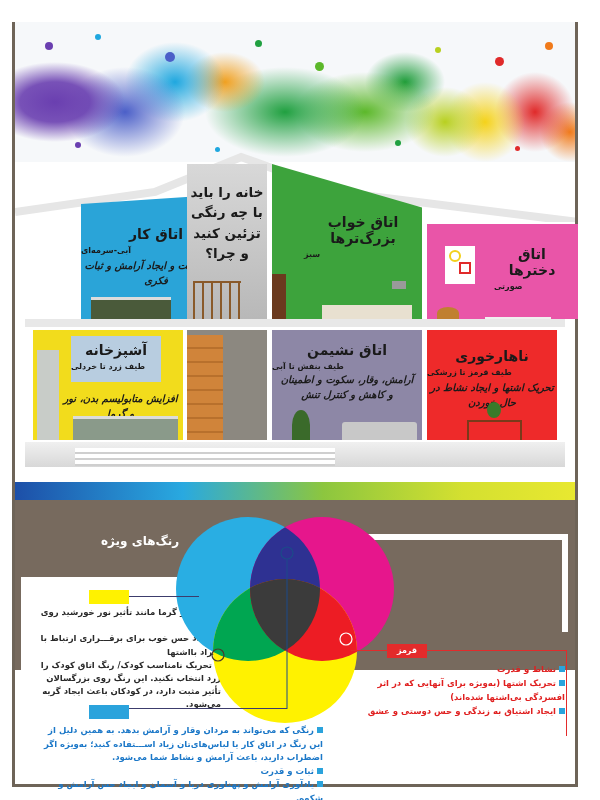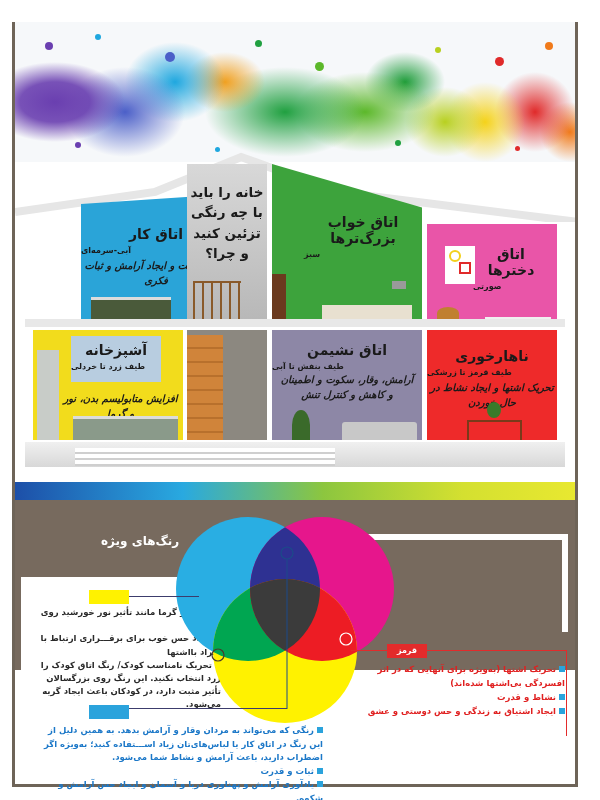--- a/index.html
+++ b/index.html
@@ -98,21 +98,21 @@
     <div class="room" style="left:257px;top:12px;width:150px;height:155px;background:#3da33c;clip-path:polygon(0 0,100% 28%,100% 100%,0 100%);">
       <div style="margin-top:50px;padding-left:32px;">
         <div class="room-title">اتاق خواب بزرگ‌ترها</div>
         <div class="room-sub">سبز</div>
       </div>
       <div style="position:absolute;left:0;bottom:0;width:14px;height:45px;background:#6b3a1e;"></div>
       <div style="position:absolute;left:50px;bottom:0;width:90px;height:14px;background:#e8e0d0;"></div>
       <div style="position:absolute;left:120px;bottom:30px;width:14px;height:8px;background:#9a9a9a;"></div>
     </div>
 
-    <div class="room" style="left:412px;top:72px;width:130px;height:95px;background:#e955a8;padding-left:44px;">
+    <div class="room" style="left:412px;top:72px;width:151px;height:95px;background:#e955a8;padding-left:44px;">
       <div style="position:absolute;left:18px;top:22px;width:30px;height:38px;background:#ffffff;">
         <div style="position:absolute;left:4px;top:4px;width:12px;height:12px;border-radius:50%;border:2px solid #f2d01c;"></div>
         <div style="position:absolute;left:14px;top:16px;width:12px;height:12px;border:2px solid #e02a2a;"></div>
       </div>
       <div style="position:absolute;right:8px;top:22px;width:76px;">
         <div class="room-title">اتاق دخترها</div>
         <div class="room-sub">صورتی</div>
       </div>
       <div style="position:absolute;left:58px;top:72px;width:66px;height:35px;border:2px solid #f0f0f0;background:#e24ea0;margin-top:21px;">
         <div class="room-desc" style="margin-top:6px;">رنگ آرامبخش و در عین</div>
@@ -211,22 +211,22 @@
   </svg>
 
   <div class="connector" style="left:114px;top:574px;width:70px;height:0;border-top:1px solid #3c3c6c;"></div>
   <div class="connector" style="left:100px;top:686px;width:172px;height:0;border-top:1px solid #3c3c6c;"></div>
 
   <div class="red-line" style="left:336px;top:628px;width:36px;height:1px;"></div>
   <div class="red-line" style="left:412px;top:628px;width:140px;height:1px;"></div>
   <div class="red-line" style="left:551px;top:628px;width:1px;height:86px;"></div>
   <div class="red-tag">قرمز</div>
   <div class="red-text">
+    <div><span class="b"></span><span>نشاط و قدرت</span></div>
     <div><span class="b"></span><span>تحریک اشتها (به‌ویژه برای آنهایی که در اثر افسردگی بی‌اشتها شده‌اند)</span></div>
-    <div><span class="b"></span><span>نشاط و قدرت</span></div>
     <div><span class="b"></span><span>ایجاد اشتیاق به زندگی و حس دوستی و عشق</span></div>
   </div>
 
   <div class="blue-tag"></div>
   <div class="blue-text">
     <div><span class="b"></span><span>رنگی که می‌تواند به مردان وقار و آرامش بدهد. به همین دلیل از این رنگ در اتاق کار یا لباس‌های‌تان زیاد اســـتفاده کنید؛ به‌ویژه اگر اضطراب دارید، باعث آرامش و نشاط شما می‌شود.</span></div>
     <div><span class="b"></span><span>ثبات و قدرت</span></div>
     <div><span class="b"></span><span>یادآوری آرامش و پهناوری دریا و آسمان و ایجاد حس آرامش و شکوه.</span></div>
   </div>
 

